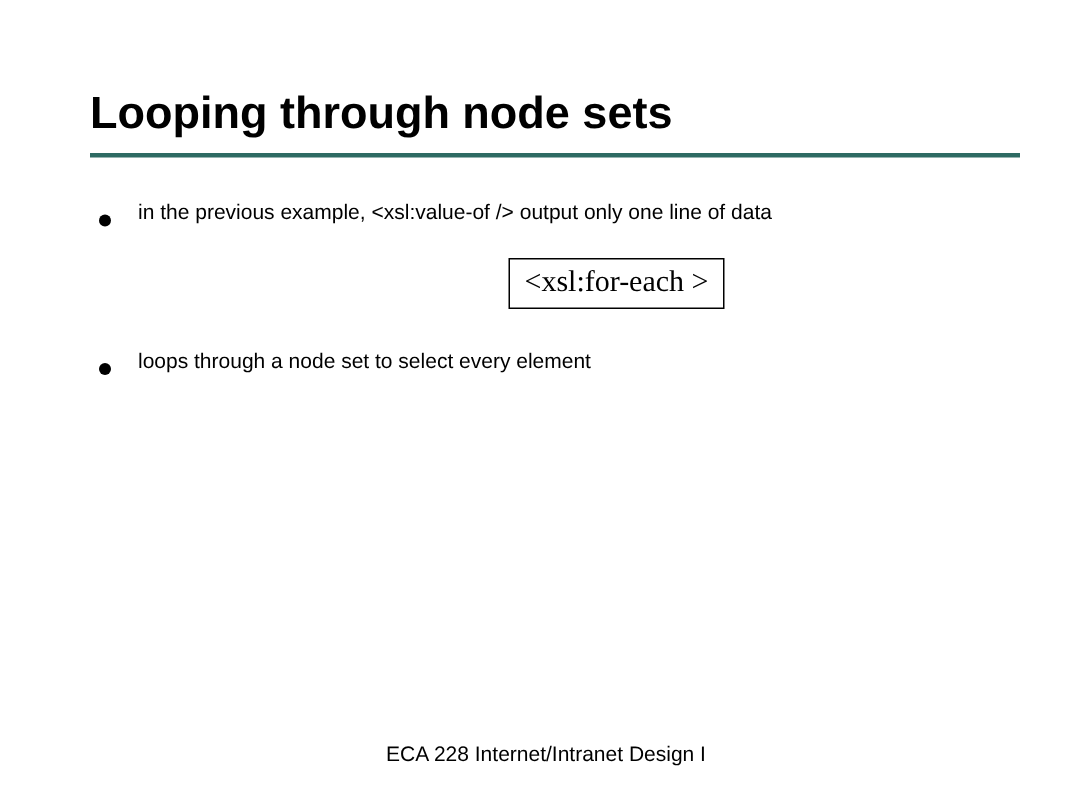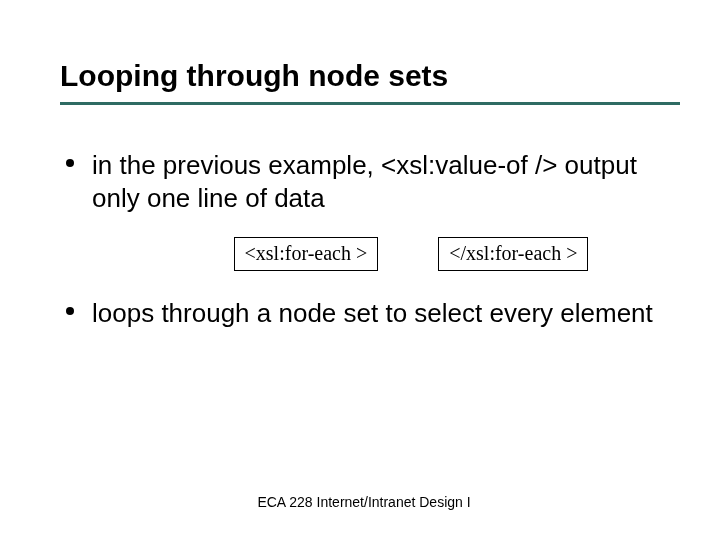--- a/index.html
+++ b/index.html
@@ -5,27 +5,27 @@
   * { margin: 0; padding: 0; box-sizing: border-box; }
   html, body { width: 720px; height: 540px; background: #fff; font-family: Arial, Helvetica, sans-serif; }
   .slide { width: 720px; height: 540px; position: relative; padding: 60px 40px 40px 60px; }
   .title {
     font-size: 30px;
     font-weight: bold;
     color: #000;
     padding-bottom: 10px;
     border-bottom: 3px solid #2e6b63;
     line-height: 1.05;
-    margin-bottom: 44px;
+    margin-bottom: 28px;
   }
   .bullets { list-style: none; }
   .bullets > li {
     position: relative;
     padding-left: 32px;
-    font-size: 26px;
+    font-size: 14px;
     color: #000;
     line-height: 1.28;
     margin-bottom: 6px;
   }
   .bullets > li::before {
     content: "";
     position: absolute;
     left: 6px;
     top: 10px;
     width: 8px;
@@ -65,21 +65,20 @@
   <h1 class="title">Looping through node sets</h1>
 
   <ul class="bullets">
     <li>
       <span>in the previous example, &lt;xsl:value-of /&gt; output only one line of data</span>
     </li>
   </ul>
 
   <div class="code-row">
     <div class="code-box">&lt;xsl:for-each &gt;</div>
-    <div class="code-box">&lt;/xsl:for-each &gt;</div>
   </div>
 
   <ul class="bullets">
     <li>
       <span>loops through a node set to select every element</span>
     </li>
   </ul>
 
   <div class="footer">ECA 228  Internet/Intranet Design I</div>
 

